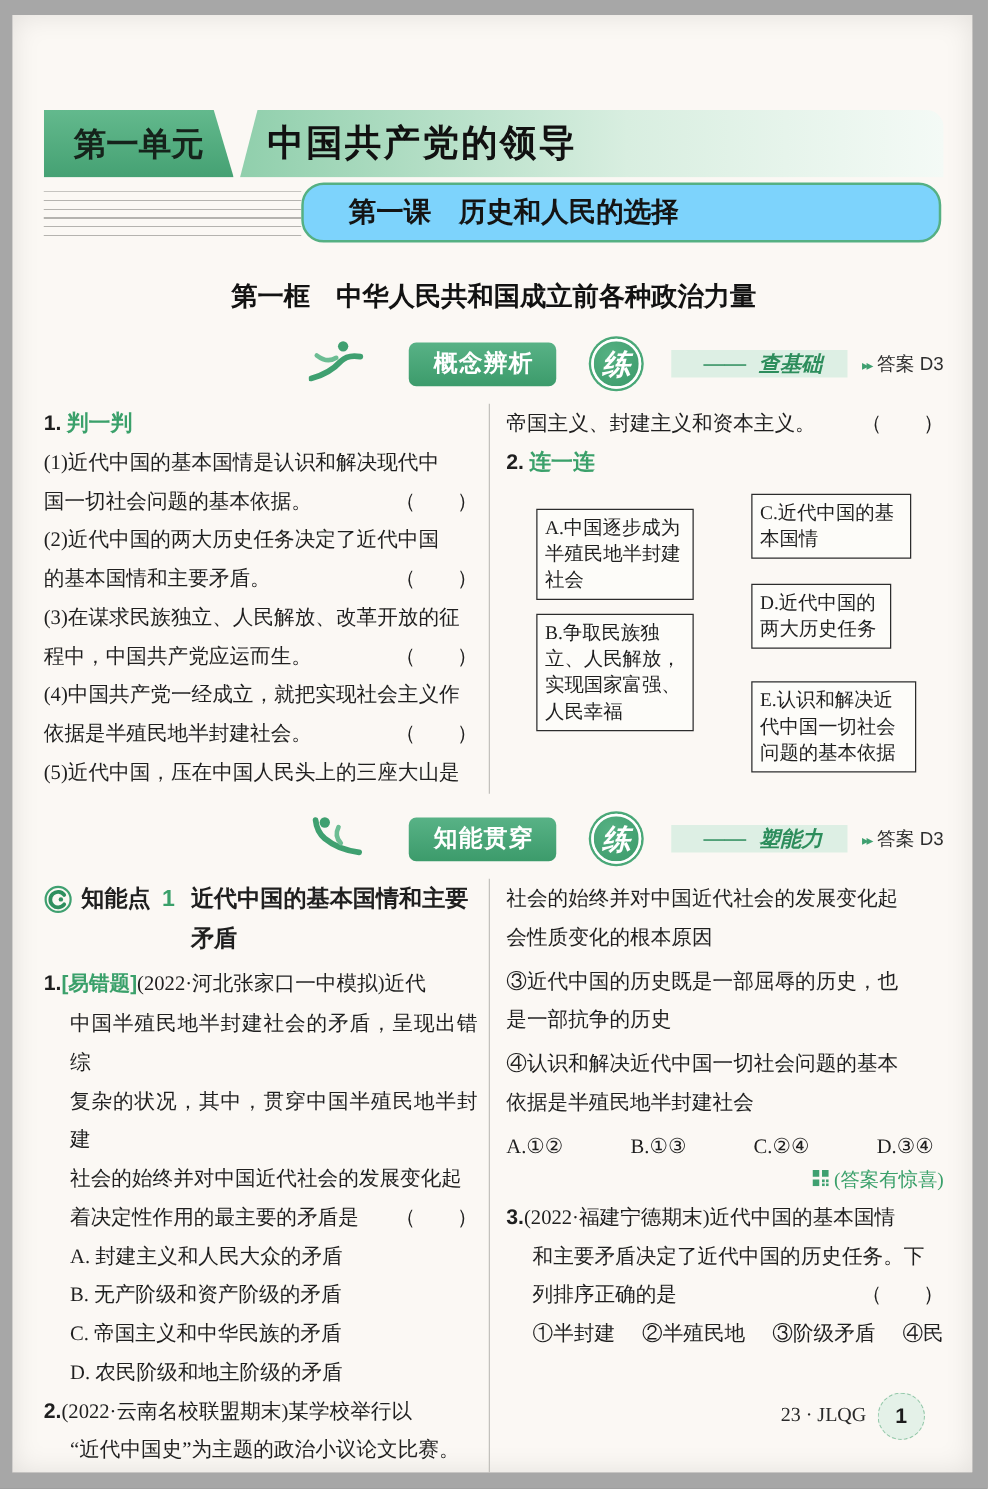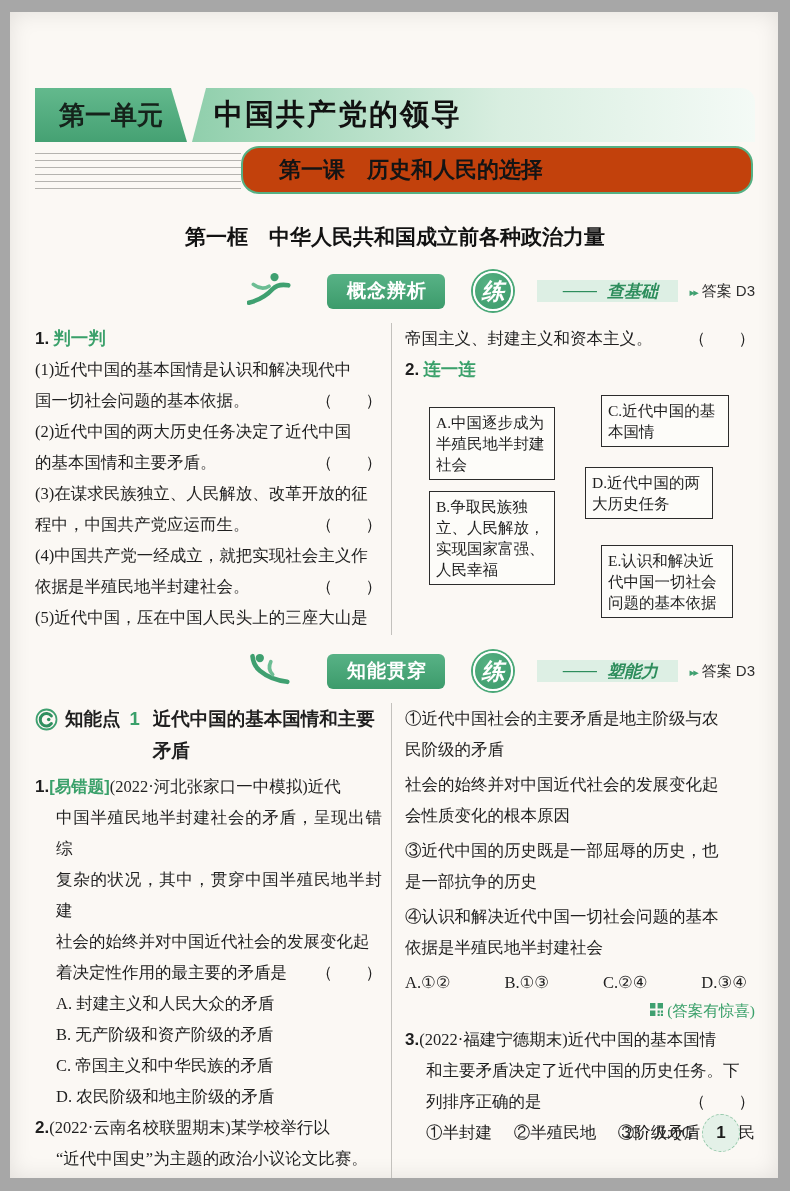--- a/index.html
+++ b/index.html
@@ -19,21 +19,21 @@
   .title-block { flex:1; margin-left:5px; background:linear-gradient(90deg,#90cfac,#d8eee0 55%,#f4faf6);
                  clip-path:polygon(14px 0,100% 0,100% 100%,0 100%);
                  border-top-right-radius:14px; display:flex; align-items:center;
                  font-family:"Liberation Sans",sans-serif; font-weight:bold; font-size:29px;
                  color:#111; padding-left:22px; letter-spacing:2px; }
   
   .lesson-row { position:relative; height:52px; margin-top:2px; }
   .pinstripes { position:absolute; left:0; top:9px; width:206px; height:37px;
                 background:repeating-linear-gradient(180deg,#b5b3af 0 1px,transparent 1px 7px); }
   .lesson-box { position:absolute; left:206px; right:2px; top:2px; height:48px;
-                background:#c2410c; border:2px solid #55b083; border-radius:18px;
+                background:#7dd3fc; border:2px solid #55b083; border-radius:18px;
                 display:flex; align-items:center; padding-left:36px;
                 font-family:"Liberation Sans",sans-serif; font-weight:bold; font-size:22px; color:#141414; }
   .section-title { margin-top:27px; text-align:center; font-family:"Liberation Sans",sans-serif;
                    font-weight:bold; font-size:21px; color:#121212; }
 
   
   .badge-row { display:flex; align-items:center; margin-top:16px; height:48px; }
   .badge-asm { display:flex; align-items:center; margin-left:212px;gap:40px; }
   .figure-icon { margin-right:-4px; position:relative; z-index:3; }
   .pill { background:linear-gradient(180deg,#58b286,#3c9b6b); color:#fff; border-radius:6px;
@@ -59,21 +59,21 @@
   .gbold { color:#3aa06a; font-family:"Liberation Sans",sans-serif; font-weight:bold; font-size:17.5px; }
   .indent { padding-left:21px; }
 
   
   .match-area { position:relative; height:250px; }
   .mbox { position:absolute; border:1.5px solid #2c2c2c; background:#fdfcf9; padding:4px 6px;
           font-size:15.5px; line-height:21px; }
   .mbox.a { left:24px; top:22px;  width:126px; }
   .mbox.b { left:24px; top:106px; width:126px; }
   .mbox.c { left:196px; top:10px;  width:128px; }
-  .mbox.d { left:180px; top:82px;  width:128px; }
+  .mbox.d { left:196px; top:82px;  width:112px; }
   .mbox.e { left:196px; top:160px; width:132px; }
 
   
   .kp { display:flex; align-items:flex-start; gap:7px; line-height:32px; margin-bottom:4px;
         font-family:"Liberation Sans",sans-serif; font-weight:bold; font-size:18.5px; }
   .kp .kp-icon { margin-top:5px; flex:none; }
   .kp .kp-no { color:#3aa06a; margin:0 6px 0 2px; }
   .kp .kp-title { flex:1; }
 
   .combo-row { display:flex; justify-content:space-between; padding-right:8px; line-height:31px; font-size:16.5px; }
@@ -238,24 +238,20 @@
             <div class="ln">“近代中国史”为主题的政治小议论文比赛。</div>
             <div class="jline">
               <span>下列要点能作为小议论文论据的有</span>
               <span>（　　）</span>
             </div>
           </div>
         </div>
 
         <div class="col-r">
           <div class="stmt">
-            <div class="ln">①近代中国社会的主要矛盾是地主阶级与农</div>
-            <div class="ln">民阶级的矛盾</div>
-          </div>
-          <div class="stmt">
             <div class="ln">社会的始终并对中国近代社会的发展变化起</div>
             <div class="ln">会性质变化的根本原因</div>
           </div>
           <div class="stmt">
             <div class="ln">③近代中国的历史既是一部屈辱的历史，也</div>
             <div class="ln">是一部抗争的历史</div>
           </div>
           <div class="stmt">
             <div class="ln">④认识和解决近代中国一切社会问题的基本</div>
             <div class="ln">依据是半殖民地半封建社会</div>

